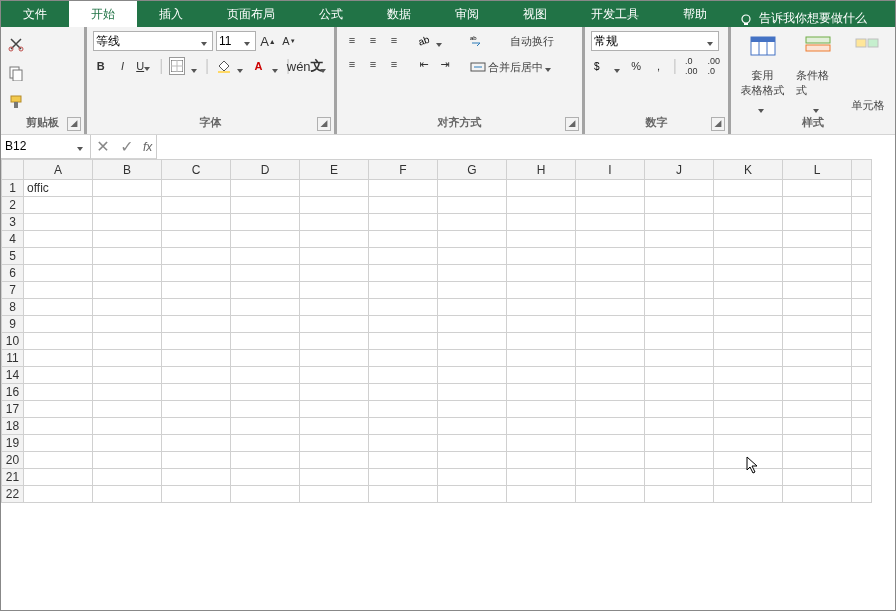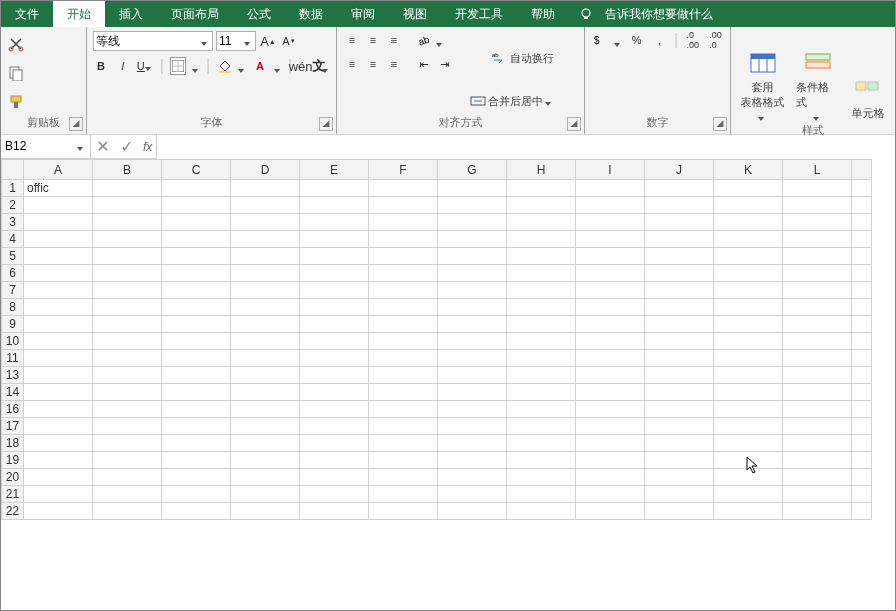--- a/index.html
+++ b/index.html
@@ -1,30 +1,30 @@
 <!DOCTYPE html>
 <html><head>
 <meta charset="utf-8">
 <style>
 * { box-sizing: border-box; margin: 0; padding: 0; font-family: "Microsoft YaHei", "Segoe UI", sans-serif; }
 body { background: #fff; width: 896px; height: 611px; overflow: hidden; border: 1px solid #888; position: relative; }
 
 .tabs { background: #217346; height: 26px; display: flex; align-items: stretch; color: #fff; font-size: 12px; }
-.tab { padding: 5px 14px; cursor: pointer; white-space: nowrap; }
+.tab { padding: 5px 22px; cursor: pointer; white-space: nowrap; }
 .tab.active { background: #fff; color: #217346; }
-.tell-me { display: flex; align-items: center; gap: 12px; padding: 0 10px; }
+.tell-me { display: flex; align-items: flex-end; gap: 6px; padding: 0 10px; }
 .tell-me svg { fill: #fff; }
 
 .ribbon { background: #f3f3f3; border-bottom: 1px solid #d4d4d4; height: 108px; display: flex; position: relative; }
-.group { border-right: 1px solid #a3a3a3; padding: 4px 6px 2px 6px; display: flex; flex-direction: column; justify-content: space-between; position: relative; }
-.group-label { text-align: center; font-size: 11px; color: #666; padding-bottom: 2px; }
+.group { border-right: 3px solid #a3a3a3; padding: 4px 6px 2px 6px; display: flex; flex-direction: column; justify-content: space-between; position: relative; }
+.group-label { text-align: center; font-size: 11px; color: #666; padding-bottom: 2px; font-weight: bold; }
 .group-body { flex: 1; display: flex; gap: 4px; }
 .dlg-launcher { position: absolute; right: 3px; bottom: 3px; width: 14px; height: 14px; border: 1px solid #b0b0b0; font-size: 9px; line-height: 10px; text-align: center; color: #666; cursor: pointer; }
 
-.btn { display: flex; flex-direction: column; align-items: center; justify-content: flex-end; padding: 2px 4px; font-size: 11px; color: #444; cursor: pointer; gap: 2px; margin-top: 17px; }
+.btn { display: flex; flex-direction: column; align-items: center; justify-content: space-between; padding: 2px 4px; font-size: 11px; color: #444; cursor: pointer; gap: 2px; }
 .btn-lg { min-width: 42px; }
 .btn-row { display: flex; flex-direction: row; align-items: center; gap: 2px; }
 .row { display: flex; align-items: center; gap: 3px; }
 .col { display: flex; flex-direction: column; gap: 3px; }
 .icon-sm { width: 18px; height: 18px; border: 1px solid #999; display: inline-flex; align-items: center; justify-content: center; font-size: 11px; background: #fff; color: #333; }
 .icon-sm.nb { border: none; background: transparent; }
 .dd { width: 9px; height: 9px; }
 .dd::after { content: ""; display: inline-block; border-left: 3px solid transparent; border-right: 3px solid transparent; border-top: 4px solid #555; vertical-align: middle; }
 select, .combo { font-size: 12px; height: 20px; border: 1px solid #b0b0b0; background: #fff; padding: 0 2px; }
 .combo { display: inline-flex; align-items: center; justify-content: space-between; }
@@ -191,20 +191,24 @@
           <span class="dd"></span>
         </div>
       </div>
     </div>
     <div class="group-label">对齐方式</div>
     <div class="dlg-launcher">◢</div>
   </div>
 
   <div class="group" style="width:146px">
     <div class="group-body col" style="gap:6px">
+      <span class="combo" style="width:128px">
+          <span>常规</span>
+          <span class="dd"></span>
+        </span>
       <div class="row" style="gap:6px">
         <span class="icon-sm nb">
             <svg width="14" height="14">
               <text x="2" y="11" font-size="10">$</text>
             </svg>
           </span>
           <span class="dd"></span>
         <span class="icon-sm nb">%</span>
         <span class="icon-sm nb">,</span>
         <span style="color:#ccc">|</span>
@@ -451,36 +455,20 @@
           <td></td>
           <td></td>
           <td></td>
           <td></td>
           <td></td>
           <td></td>
           <td></td>
           <td></td>
         </tr>
         <tr>
-          <th>13</th>
-          <td></td>
-          <td></td>
-          <td></td>
-          <td></td>
-          <td></td>
-          <td></td>
-          <td></td>
-          <td></td>
-          <td></td>
-          <td></td>
-          <td></td>
-          <td></td>
-          <td></td>
-        </tr>
-        <tr>
           <th>14</th>
           <td></td>
           <td></td>
           <td></td>
           <td></td>
           <td></td>
           <td></td>
           <td></td>
           <td></td>
           <td></td>

